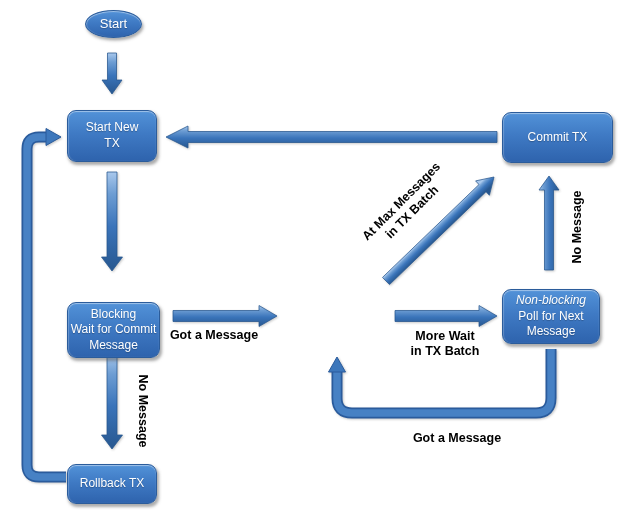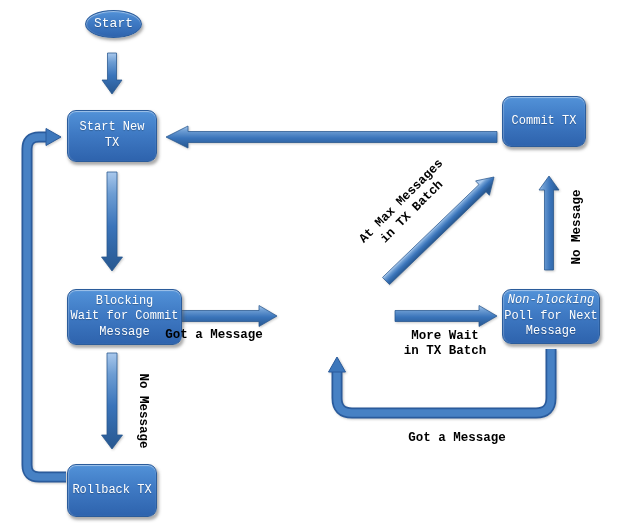--- a/index.html
+++ b/index.html
@@ -1,18 +1,18 @@
 <!DOCTYPE html>
 <html><head>
 <meta charset="utf-8">
 <style>
   html,body{margin:0;padding:0;background:#ffffff;}
   #stage{
     position:relative;width:626px;height:528px;background:#ffffff;overflow:hidden;
-    font-family:Liberation Mono, monospace;
+    font-family:Liberation Sans, sans-serif;
   }
   #arrows{position:absolute;left:0;top:0;filter:drop-shadow(1px 1.5px 1px rgba(130,130,130,.45));}
   .node{
     position:absolute;display:flex;flex-direction:column;align-items:center;justify-content:center;
     color:#fff;font-size:12px;line-height:1.3;text-align:center;
     background:linear-gradient(180deg,#5292d8 0%,#3f7ac4 45%,#2e63ad 100%);
     border:1px solid #2b5c9b;border-radius:9px;box-sizing:border-box;
     box-shadow:1.5px 2.5px 3px rgba(90,90,90,.5), inset 0 1px 1px rgba(255,255,255,.45), inset 1px 0 1px rgba(255,255,255,.2);
     text-shadow:0 1px 1px rgba(0,0,0,.25);
   }
@@ -82,38 +82,38 @@
 
   <div class="node oval" style="left:85px;top:10px;width:57px;height:28px">
     <div class="nl">Start</div>
   </div>
 
   <div class="node" style="left:67px;top:110px;width:90px;height:52px">
     <div class="nl">Start New</div>
     <div class="nl">TX</div>
   </div>
 
-  <div class="node" style="left:502px;top:96px;width:84px;height:51px">
+  <div class="node" style="left:502px;top:112px;width:111px;height:51px">
     <div class="nl">Commit TX</div>
   </div>
 
-  <div class="node" style="left:67px;top:289px;width:115px;height:56px">
+  <div class="node" style="left:67px;top:302px;width:93px;height:56px">
     <div class="nl">Blocking</div>
     <div class="nl">Wait for Commit</div>
     <div class="nl">Message</div>
   </div>
 
 
   <div class="node" style="left:502px;top:289px;width:98px;height:55px">
     <div class="nl italic">Non-blocking</div>
     <div class="nl">Poll for Next</div>
     <div class="nl">Message</div>
   </div>
 
-  <div class="node" style="left:67px;top:464px;width:90px;height:53px">
+  <div class="node" style="left:67px;top:464px;width:90px;height:40px">
     <div class="nl">Rollback TX</div>
   </div>
 
   <div class="elabel" style="left:214px;top:335px;transform:translate(-50%,-50%)">Got a Message</div>
 
   <div class="elabel" style="left:142px;top:411px;transform:translate(-50%,-50%) rotate(90deg)">No Message</div>
 
   <div class="elabel" style="left:407px;top:207px;transform:translate(-50%,-50%) rotate(-45deg)">
     <div>At Max Messages</div>
     <div>in TX Batch</div>

